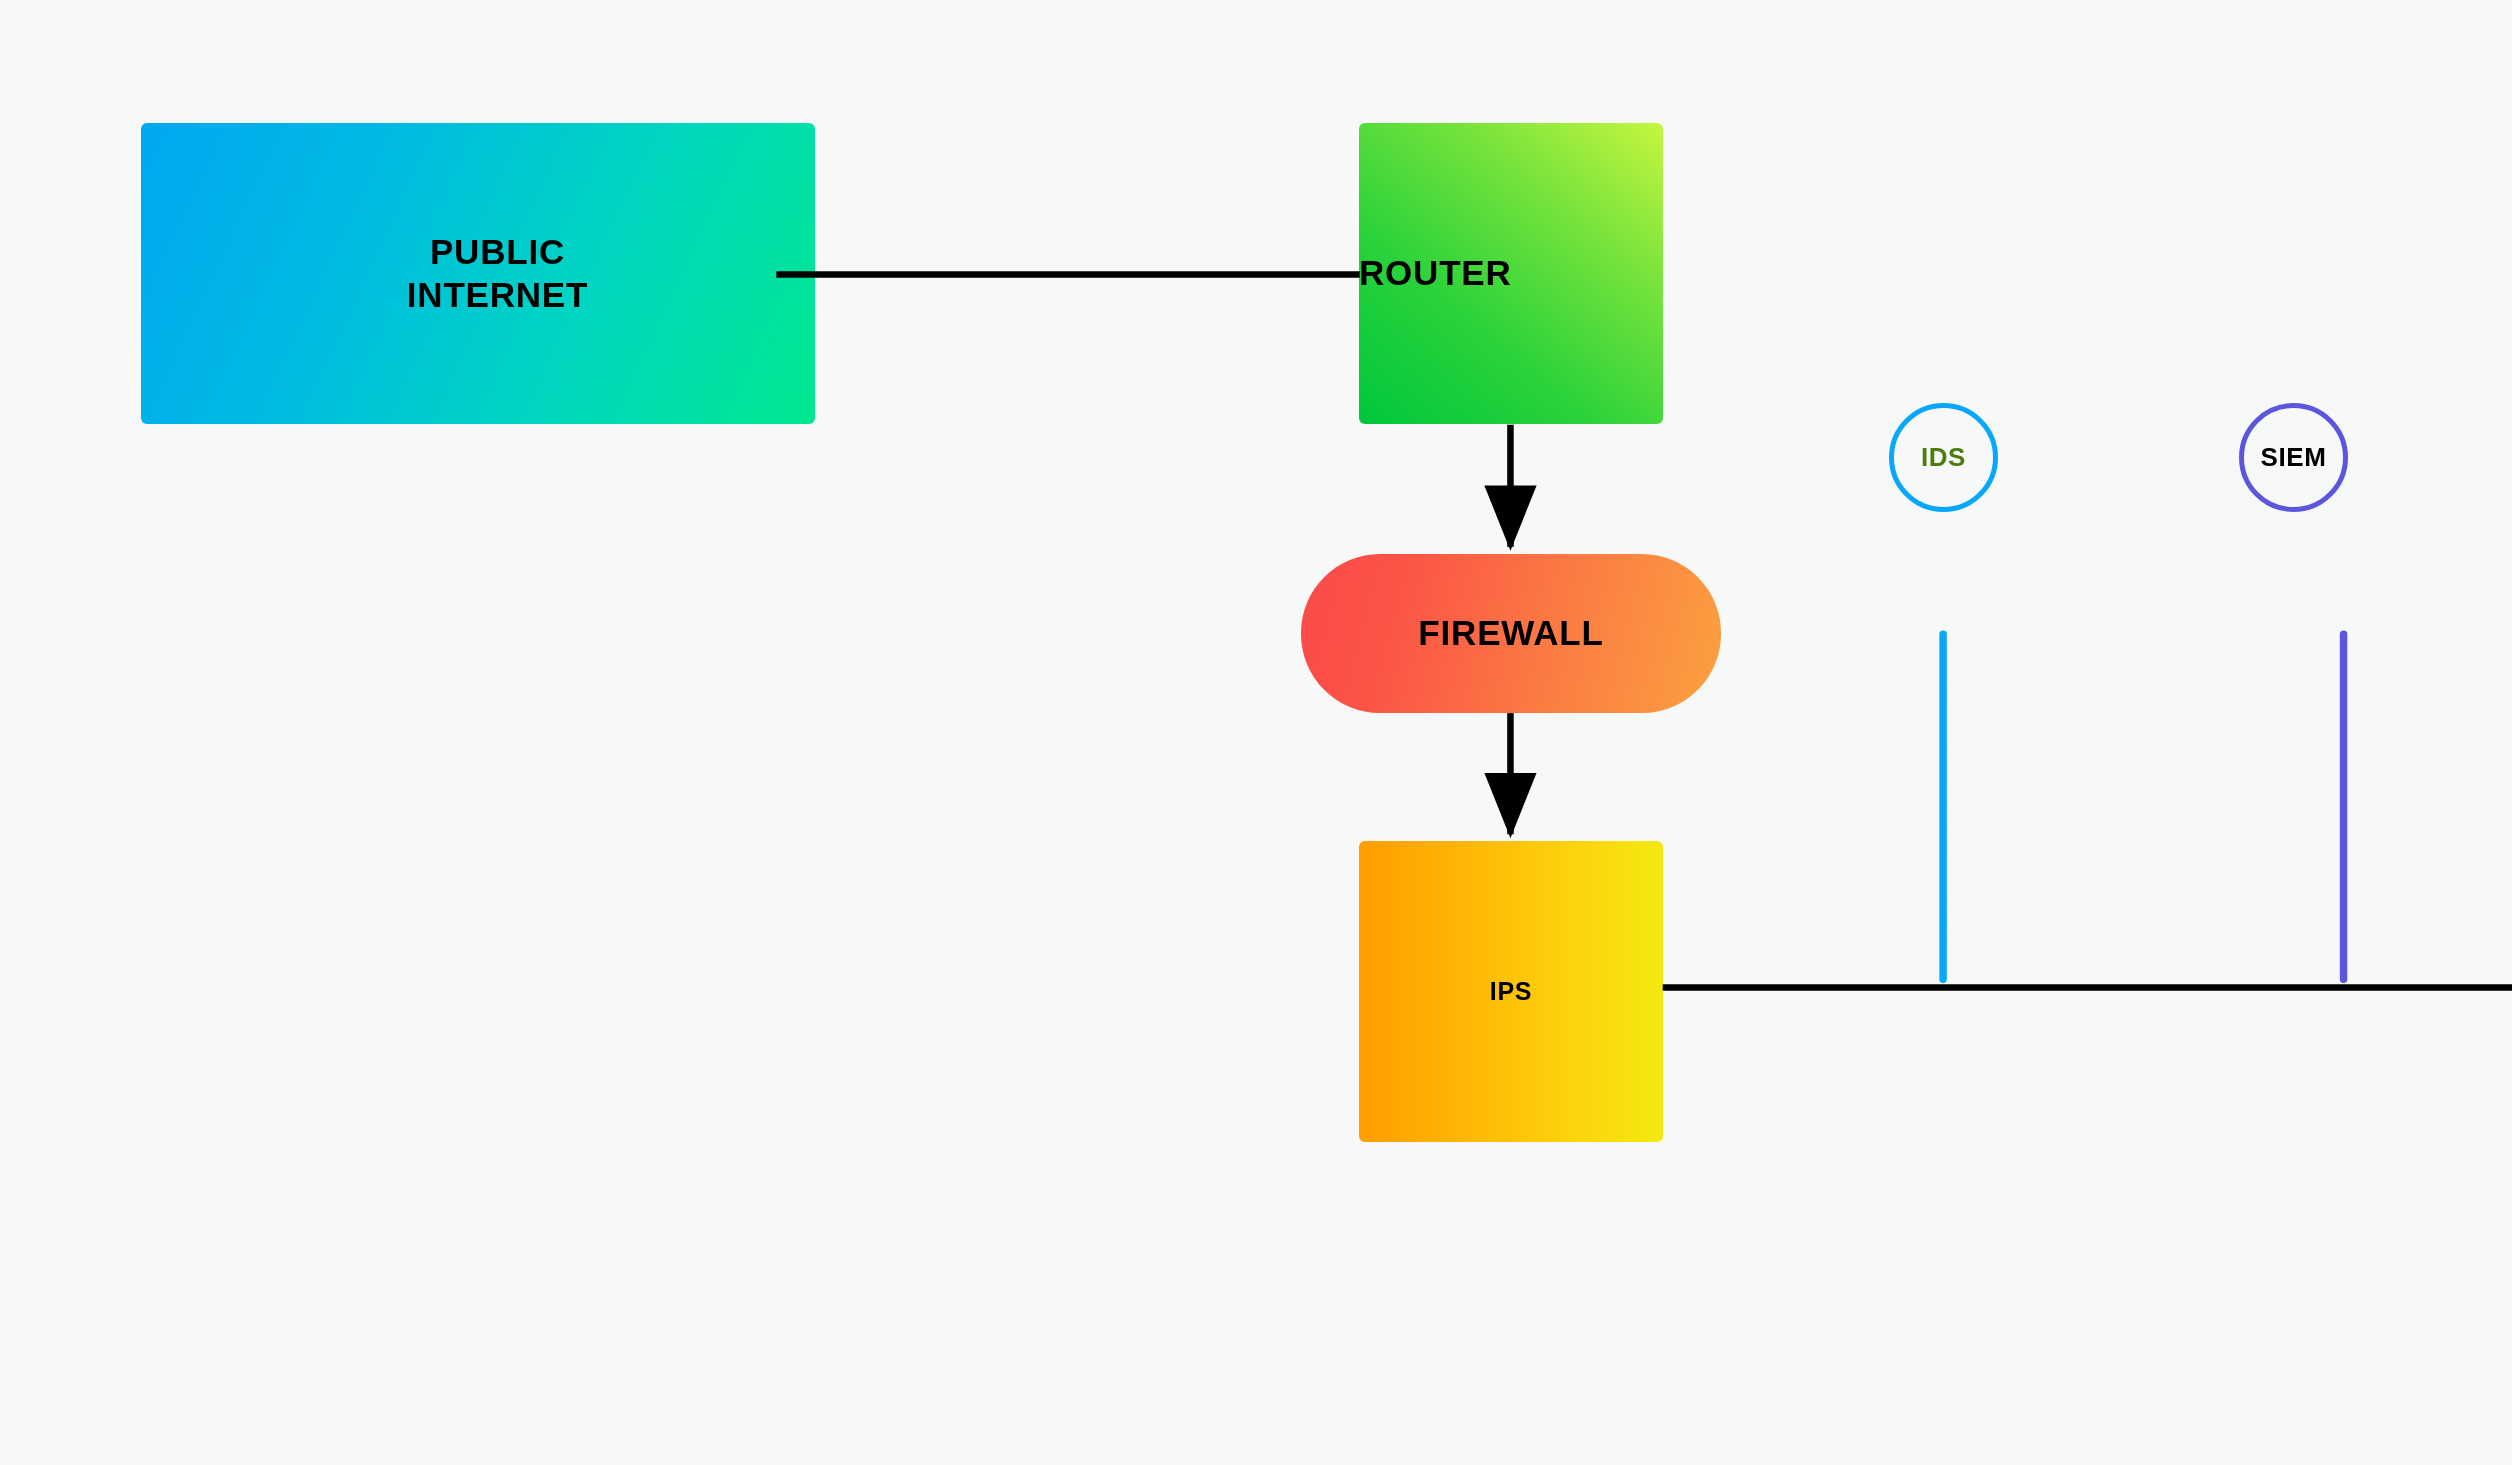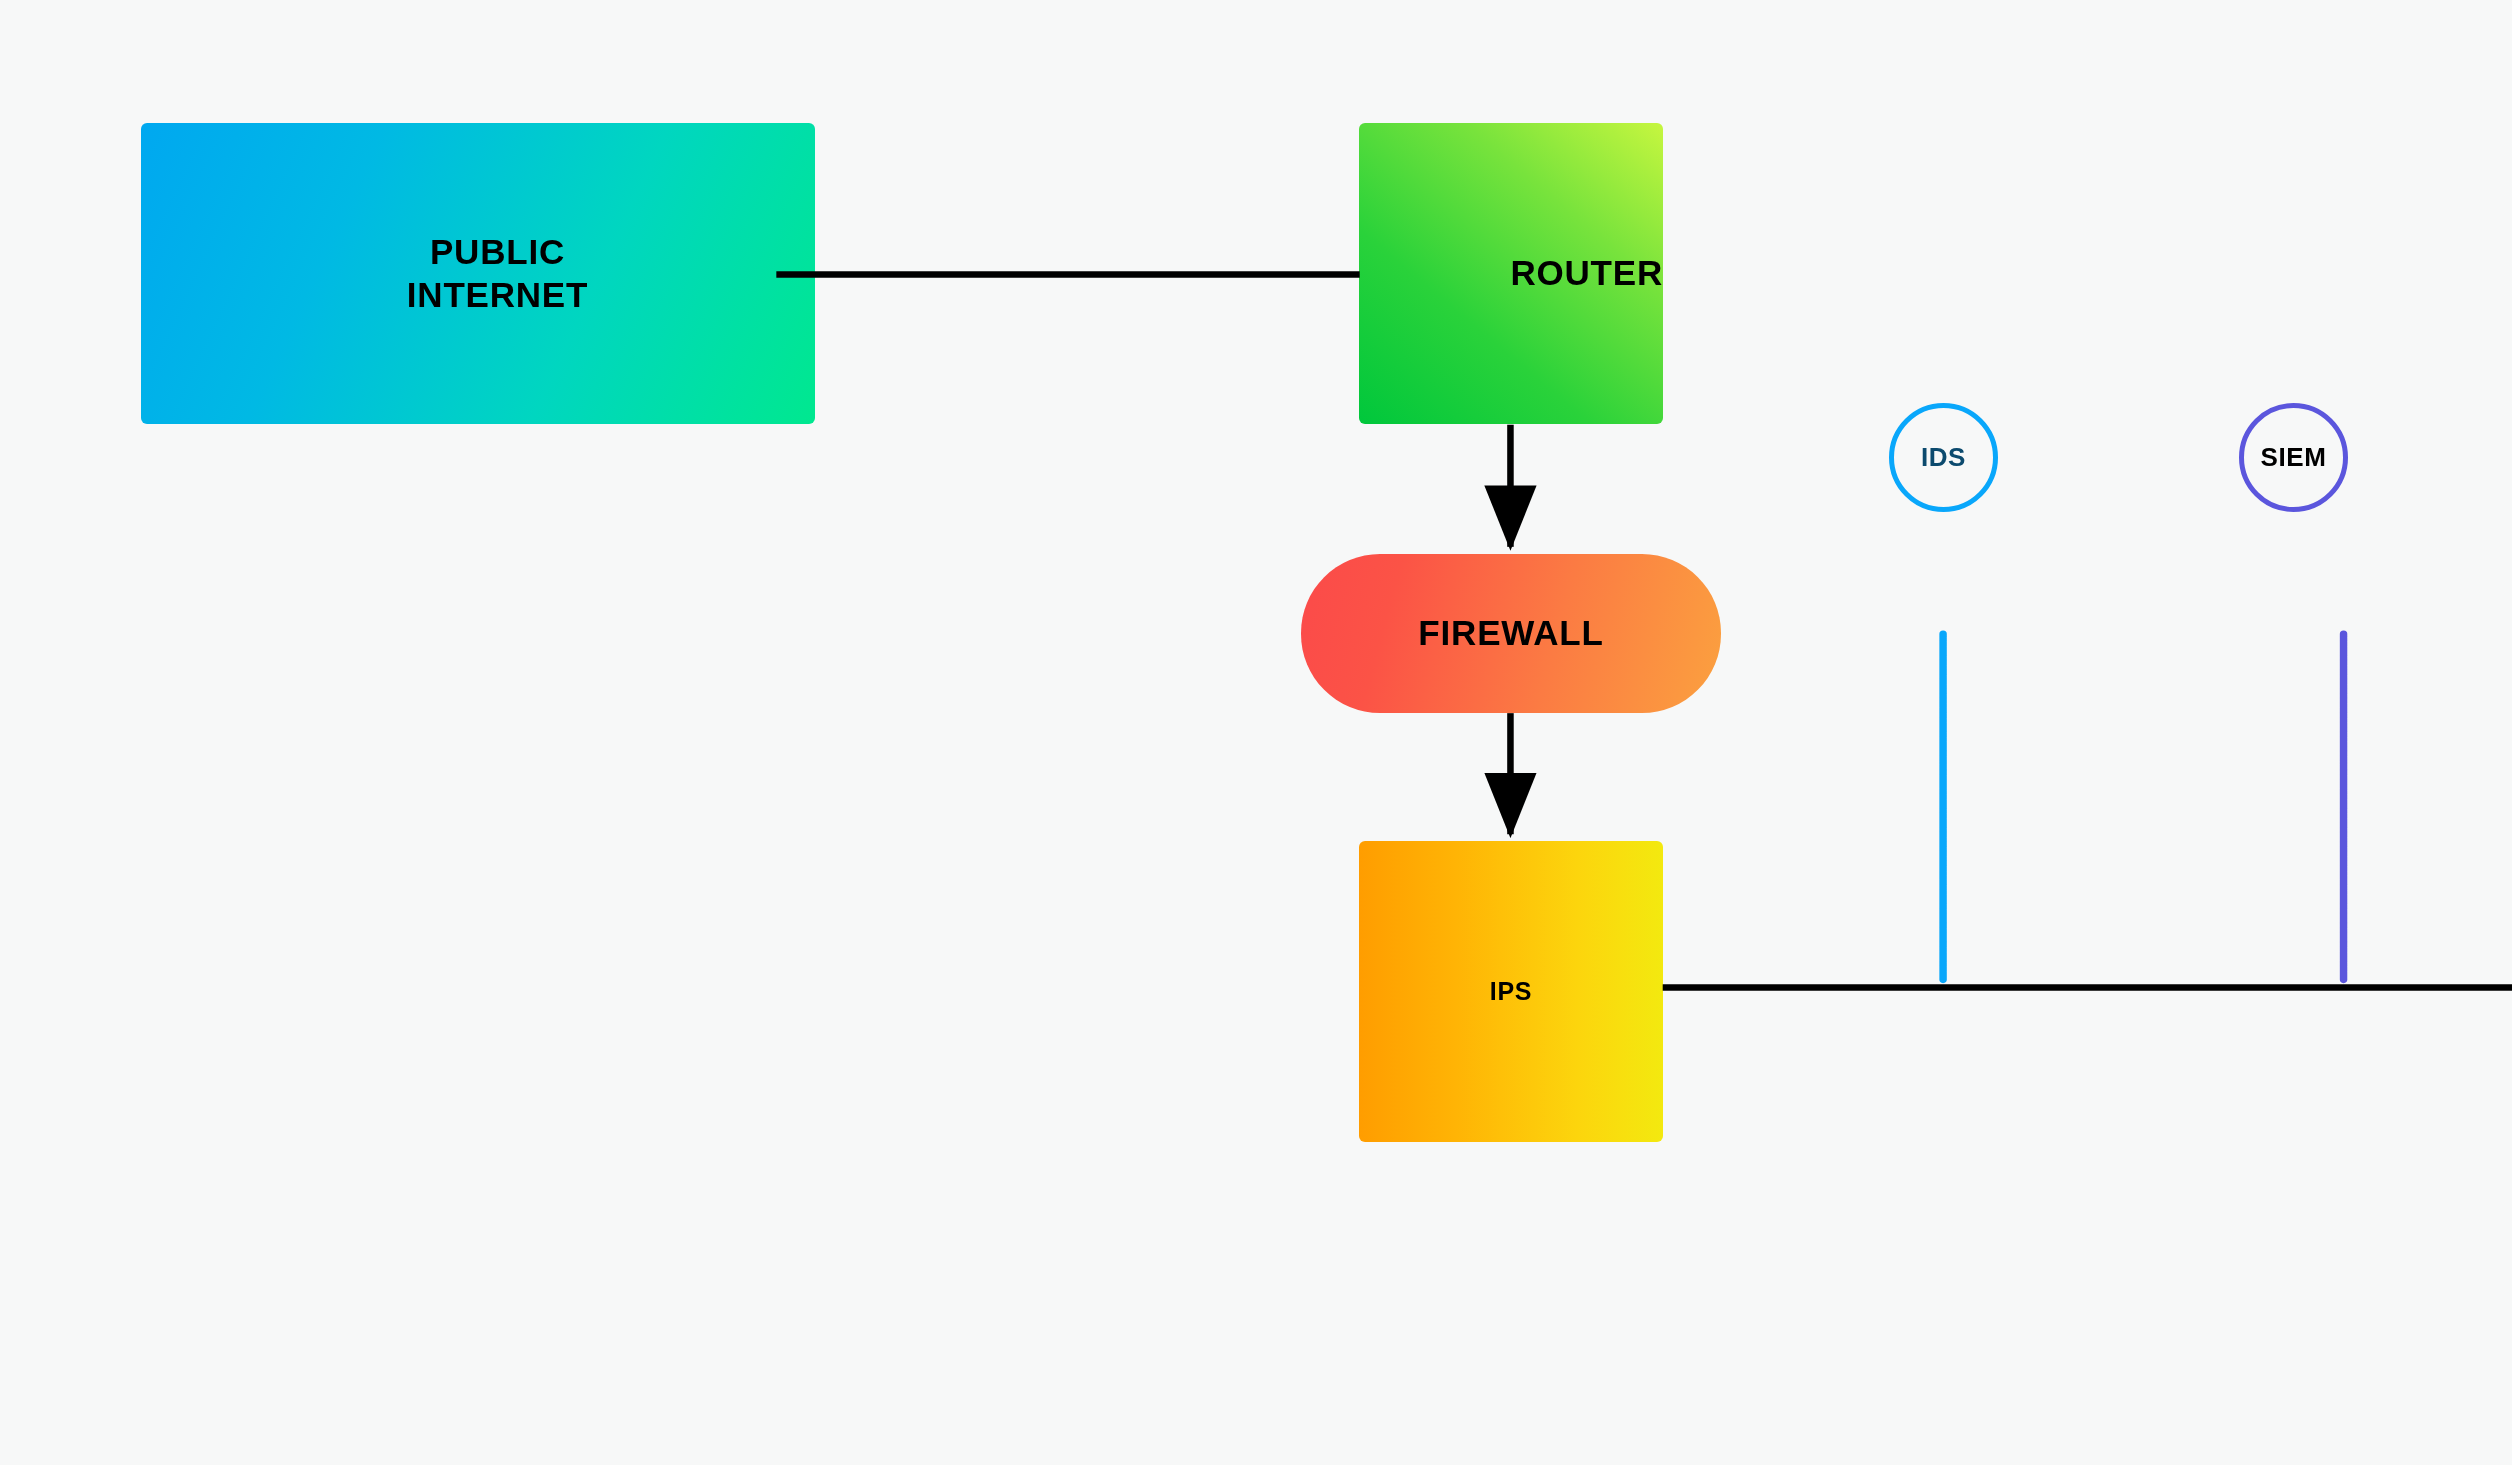--- a/index.html
+++ b/index.html
@@ -53,21 +53,21 @@
   #router {
     position: absolute;
     left: 1359px;
     top: 123px;
     width: 304px;
     height: 301px;
     border-radius: 6px;
     background: linear-gradient(40deg, #00c73c 0%, #2ad23a 35%, #78e33c 70%, #c6f63f 100%);
     display: flex;
     align-items: center;
-    justify-content: flex-end;
+    justify-content: flex-start;
   }
   #router .node-label { font-size: 35px; }
 
   
   #firewall {
     position: absolute;
     left: 1301px;
     top: 554px;
     width: 420px;
     height: 159px;
@@ -108,21 +108,21 @@
     font-size: 26px;
     letter-spacing: 0.6px;
   }
   #ids {
     left: 1889px;
     top: 403px;
     width: 109px;
     height: 109px;
     border: 5.5px solid #09a7fb;
   }
-  #ids .node-label { color: #0c4a6e; }
+  #ids .node-label { color: #4d7c0f; }
   #siem {
     left: 2239px;
     top: 403px;
     width: 109px;
     height: 109px;
     border: 5.5px solid #5b56dd;
   }
   #siem .node-label { color: #000000; text-align: right; }
 
   

